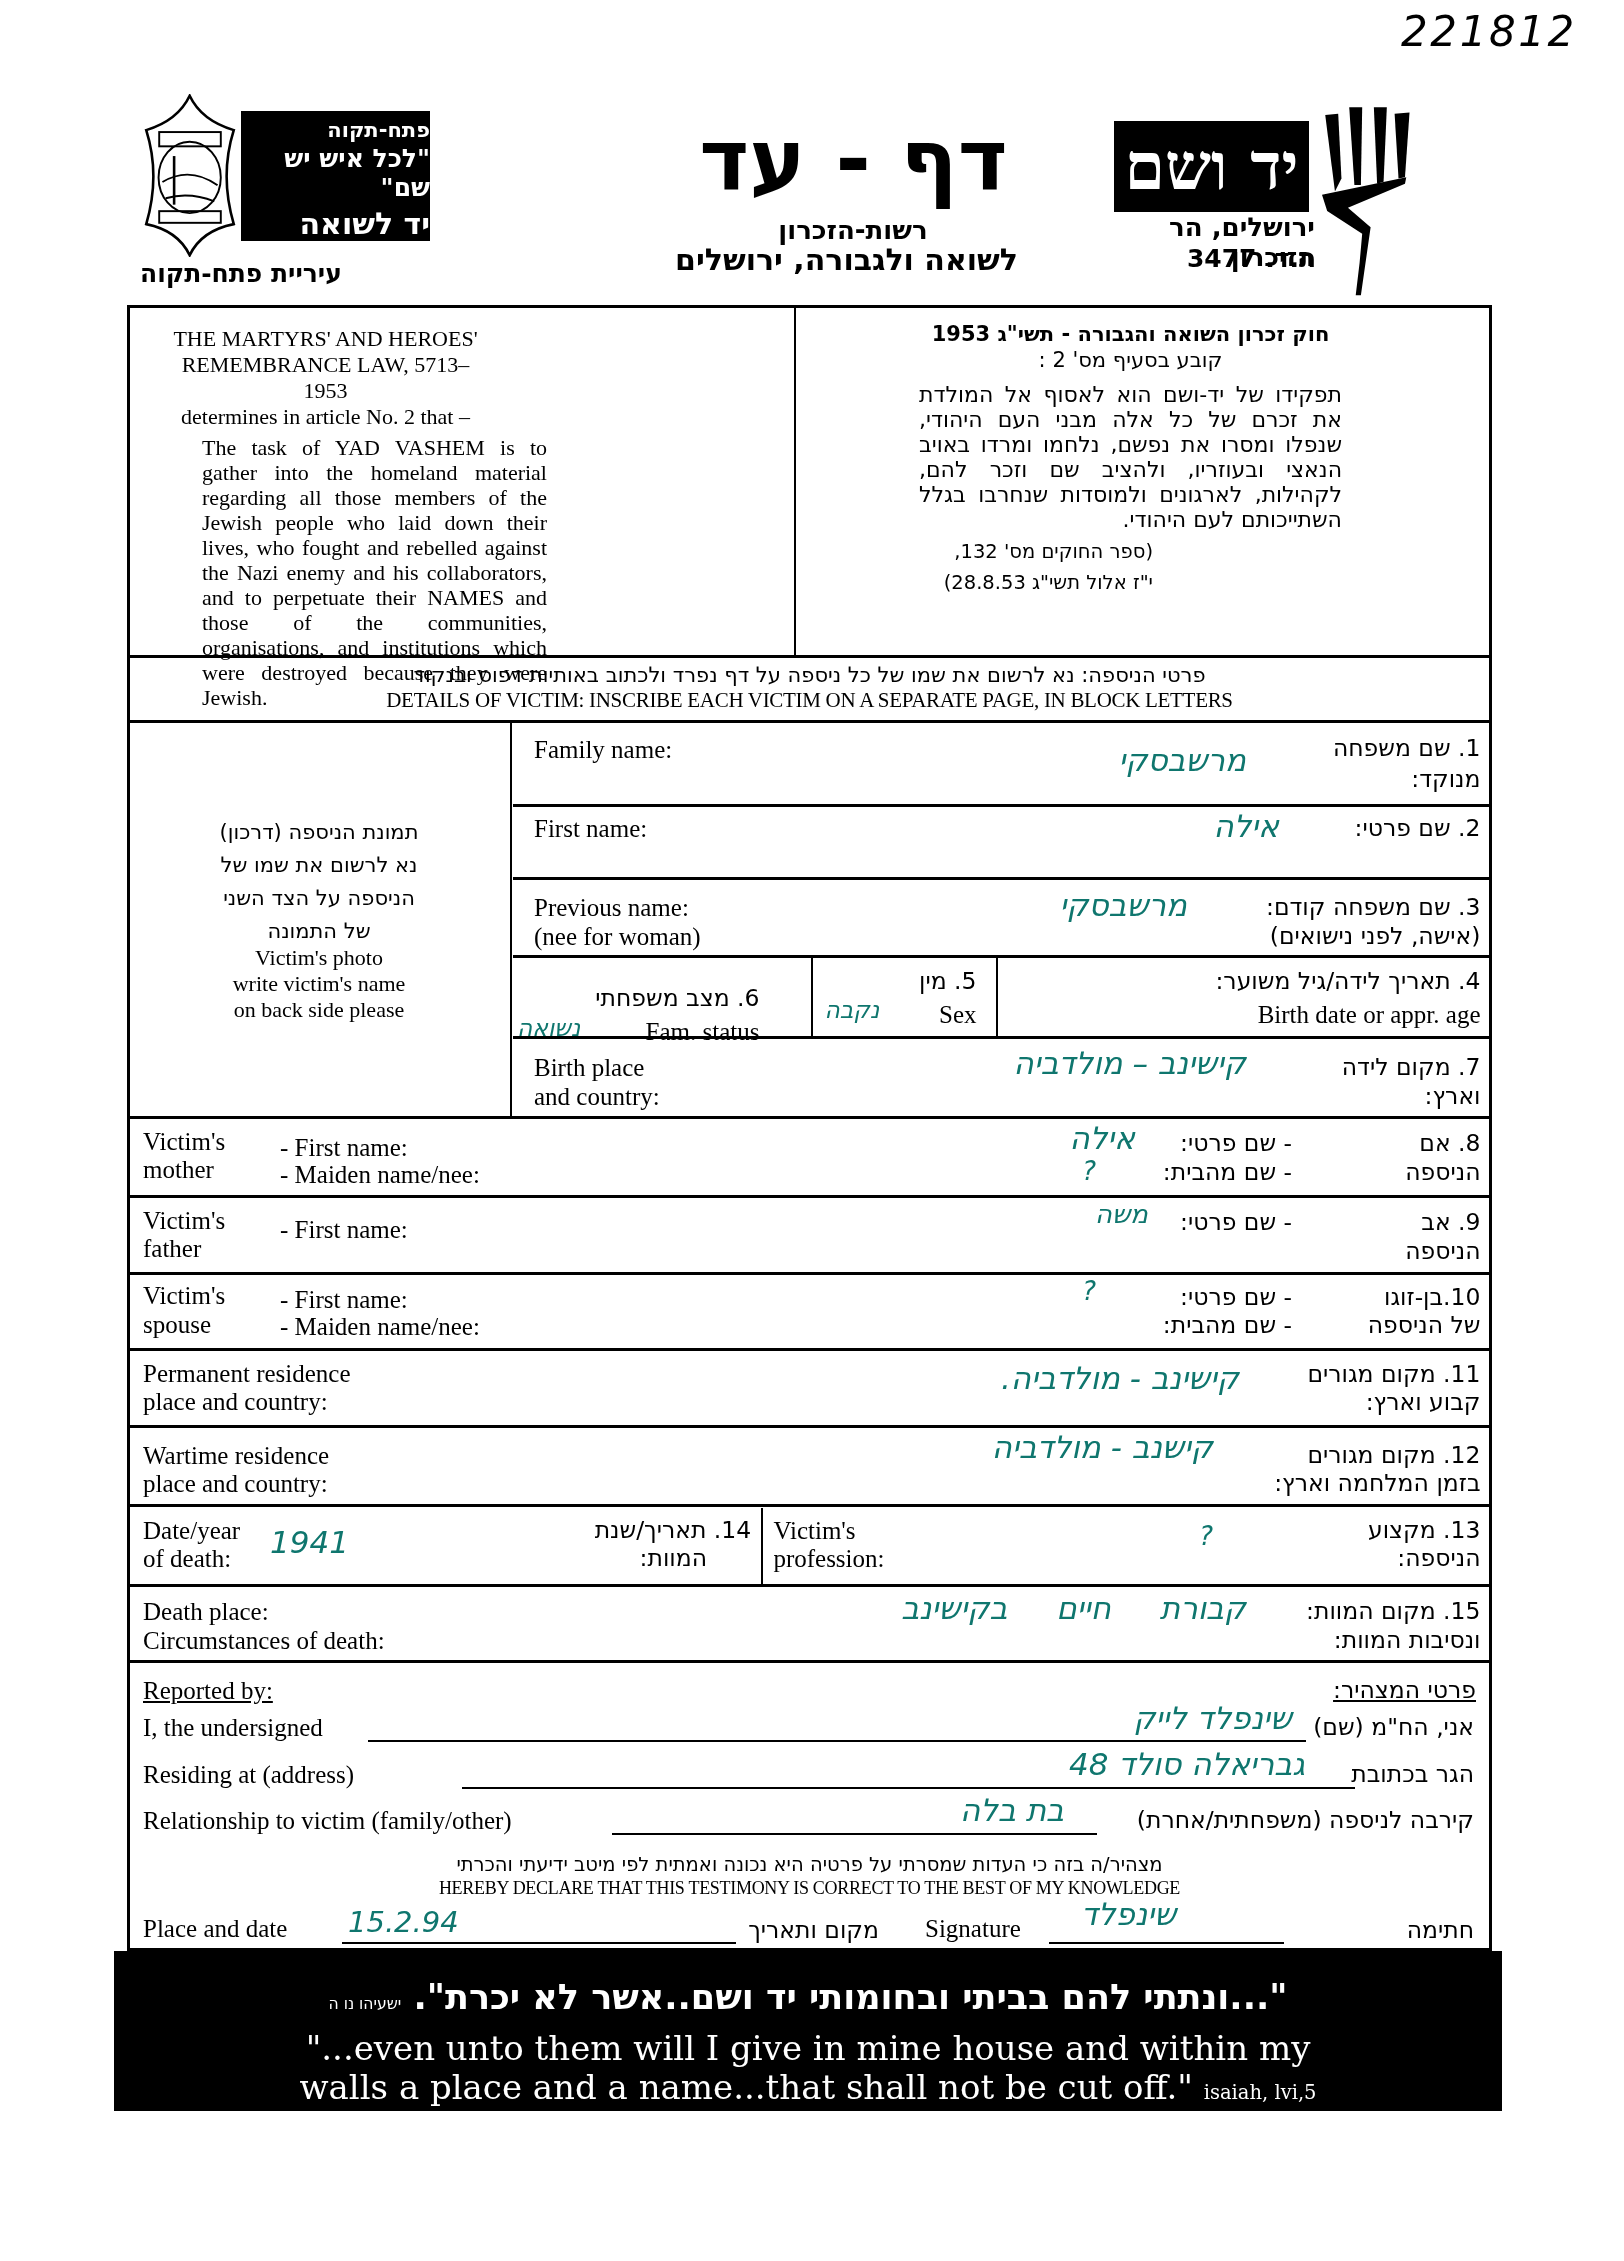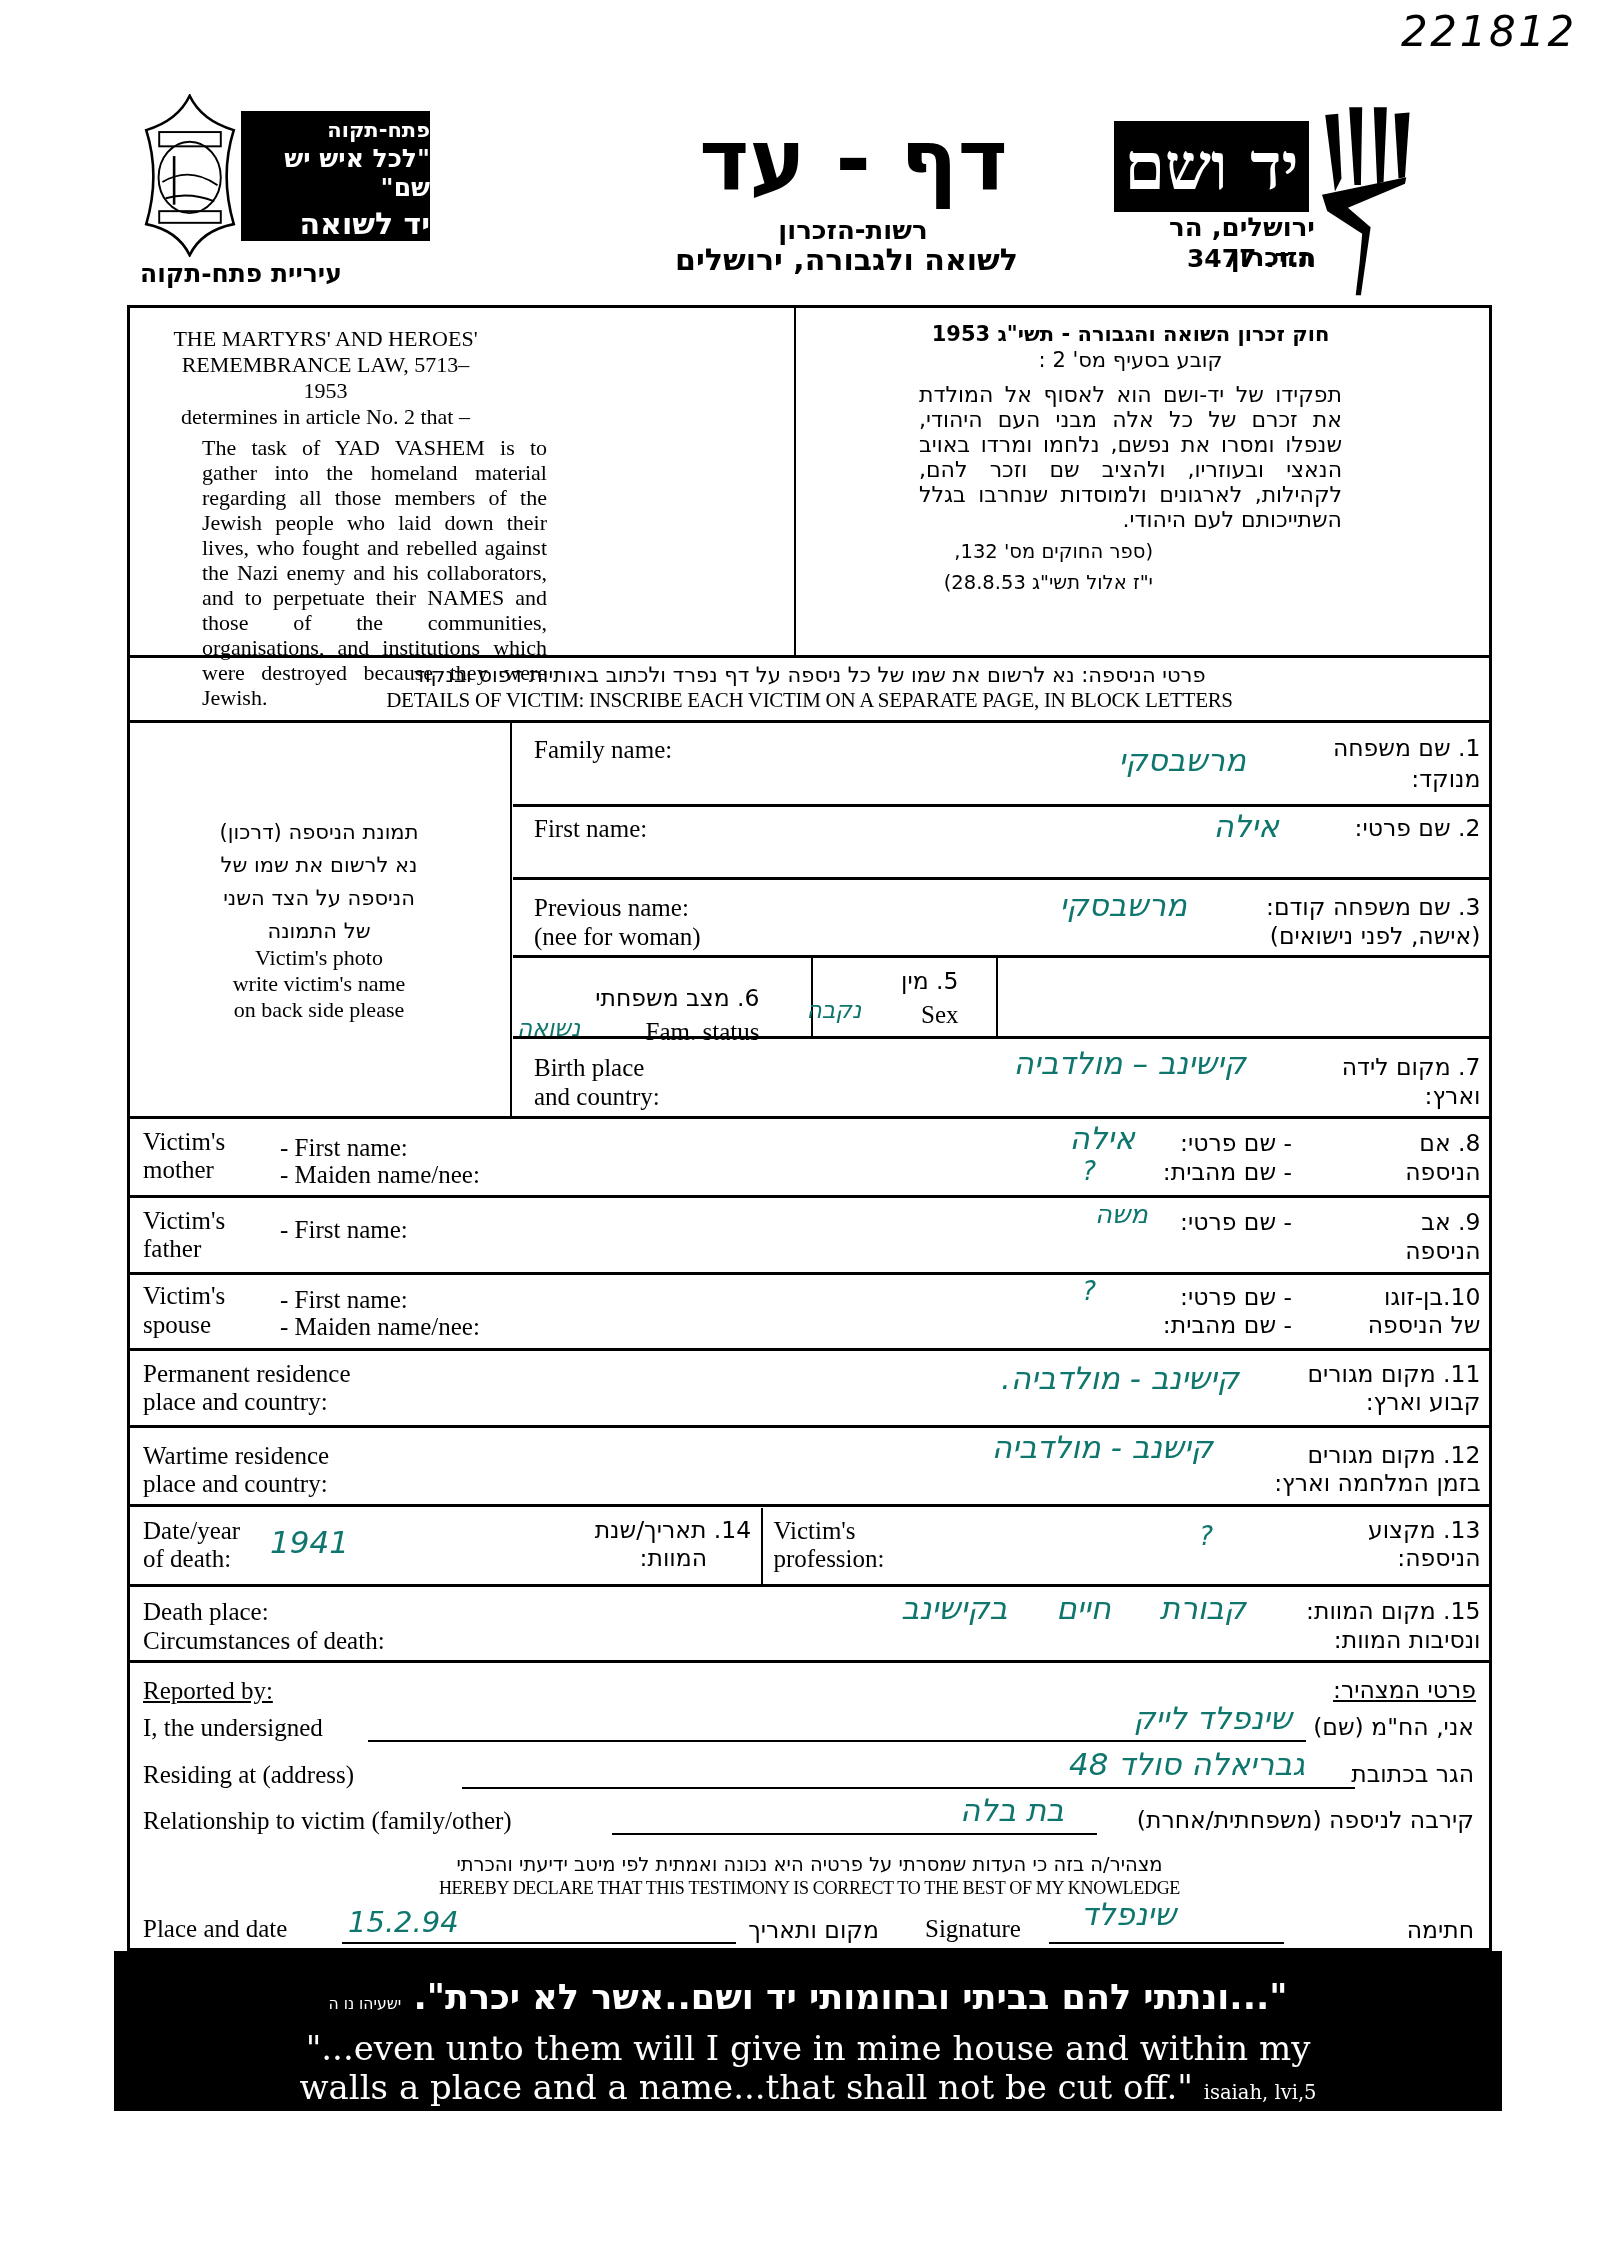--- a/index.html
+++ b/index.html
@@ -151,24 +151,28 @@
   </div>
   <div class="hline" style="left:383px; top:647px; border-top-width:3.3px;"></div>
 
   <div class="vline" style="left:681px; top:650px; height:79px;"></div>
   <div class="vline" style="left:866px; top:650px; height:79px;"></div>
   <div class="abs" style="left:383px; top:667px; width:266px; height:78px;">
     <div class="abs lbl-he" style="right:19.5px; top:9px;">6. מצב משפחתי</div>
     <div class="abs lbl" style="right:19.5px; top:42px;">Fam. status</div>
     <div class="abs val" style="left:3.9px; top:39px; font-size:23.5px;">נשואה</div>
   </div>
-  <div class="abs" style="left:666px; top:650px; width:182px; height:78px;">
+  <div class="abs" style="left:684px; top:650px; width:182px; height:78px;">
     <div class="abs lbl-he" style="right:19.5px; top:9px;">5. מין</div>
     <div class="abs lbl" style="right:19.5px; top:42px;">Sex</div>
     <div class="abs val" style="left:10.4px; top:38px; font-size:23.5px;">נקבה</div>
+  </div>
+  <div class="abs" style="left:870px; top:650px; width:487px; height:78px;">
+    <div class="abs lbl-he" style="right:6.5px; top:9px;">4. תאריך לידה/גיל משוער:</div>
+    <div class="abs lbl" style="right:6.5px; top:42px;">Birth date or appr. age</div>
   </div>
   <div class="hline" style="left:383px; top:728px; border-top-width:3.3px;"></div>
 
   <div class="abs" style="left:383px; top:732px; width:974px; height:77px;">
     <div class="abs lbl" style="left:21px; top:13px;">Birth place</div>
     <div class="abs lbl" style="left:21px; top:42px;">and country:</div>
     <div class="abs lbl-he" style="right:6.5px; top:13px;">7. מקום לידה</div>
     <div class="abs lbl-he" style="right:6.5px; top:42px;">וארץ:</div>
     <div class="abs val" style="right:241px; top:5.2px;">קישינב – מולדביה</div>
   </div>

